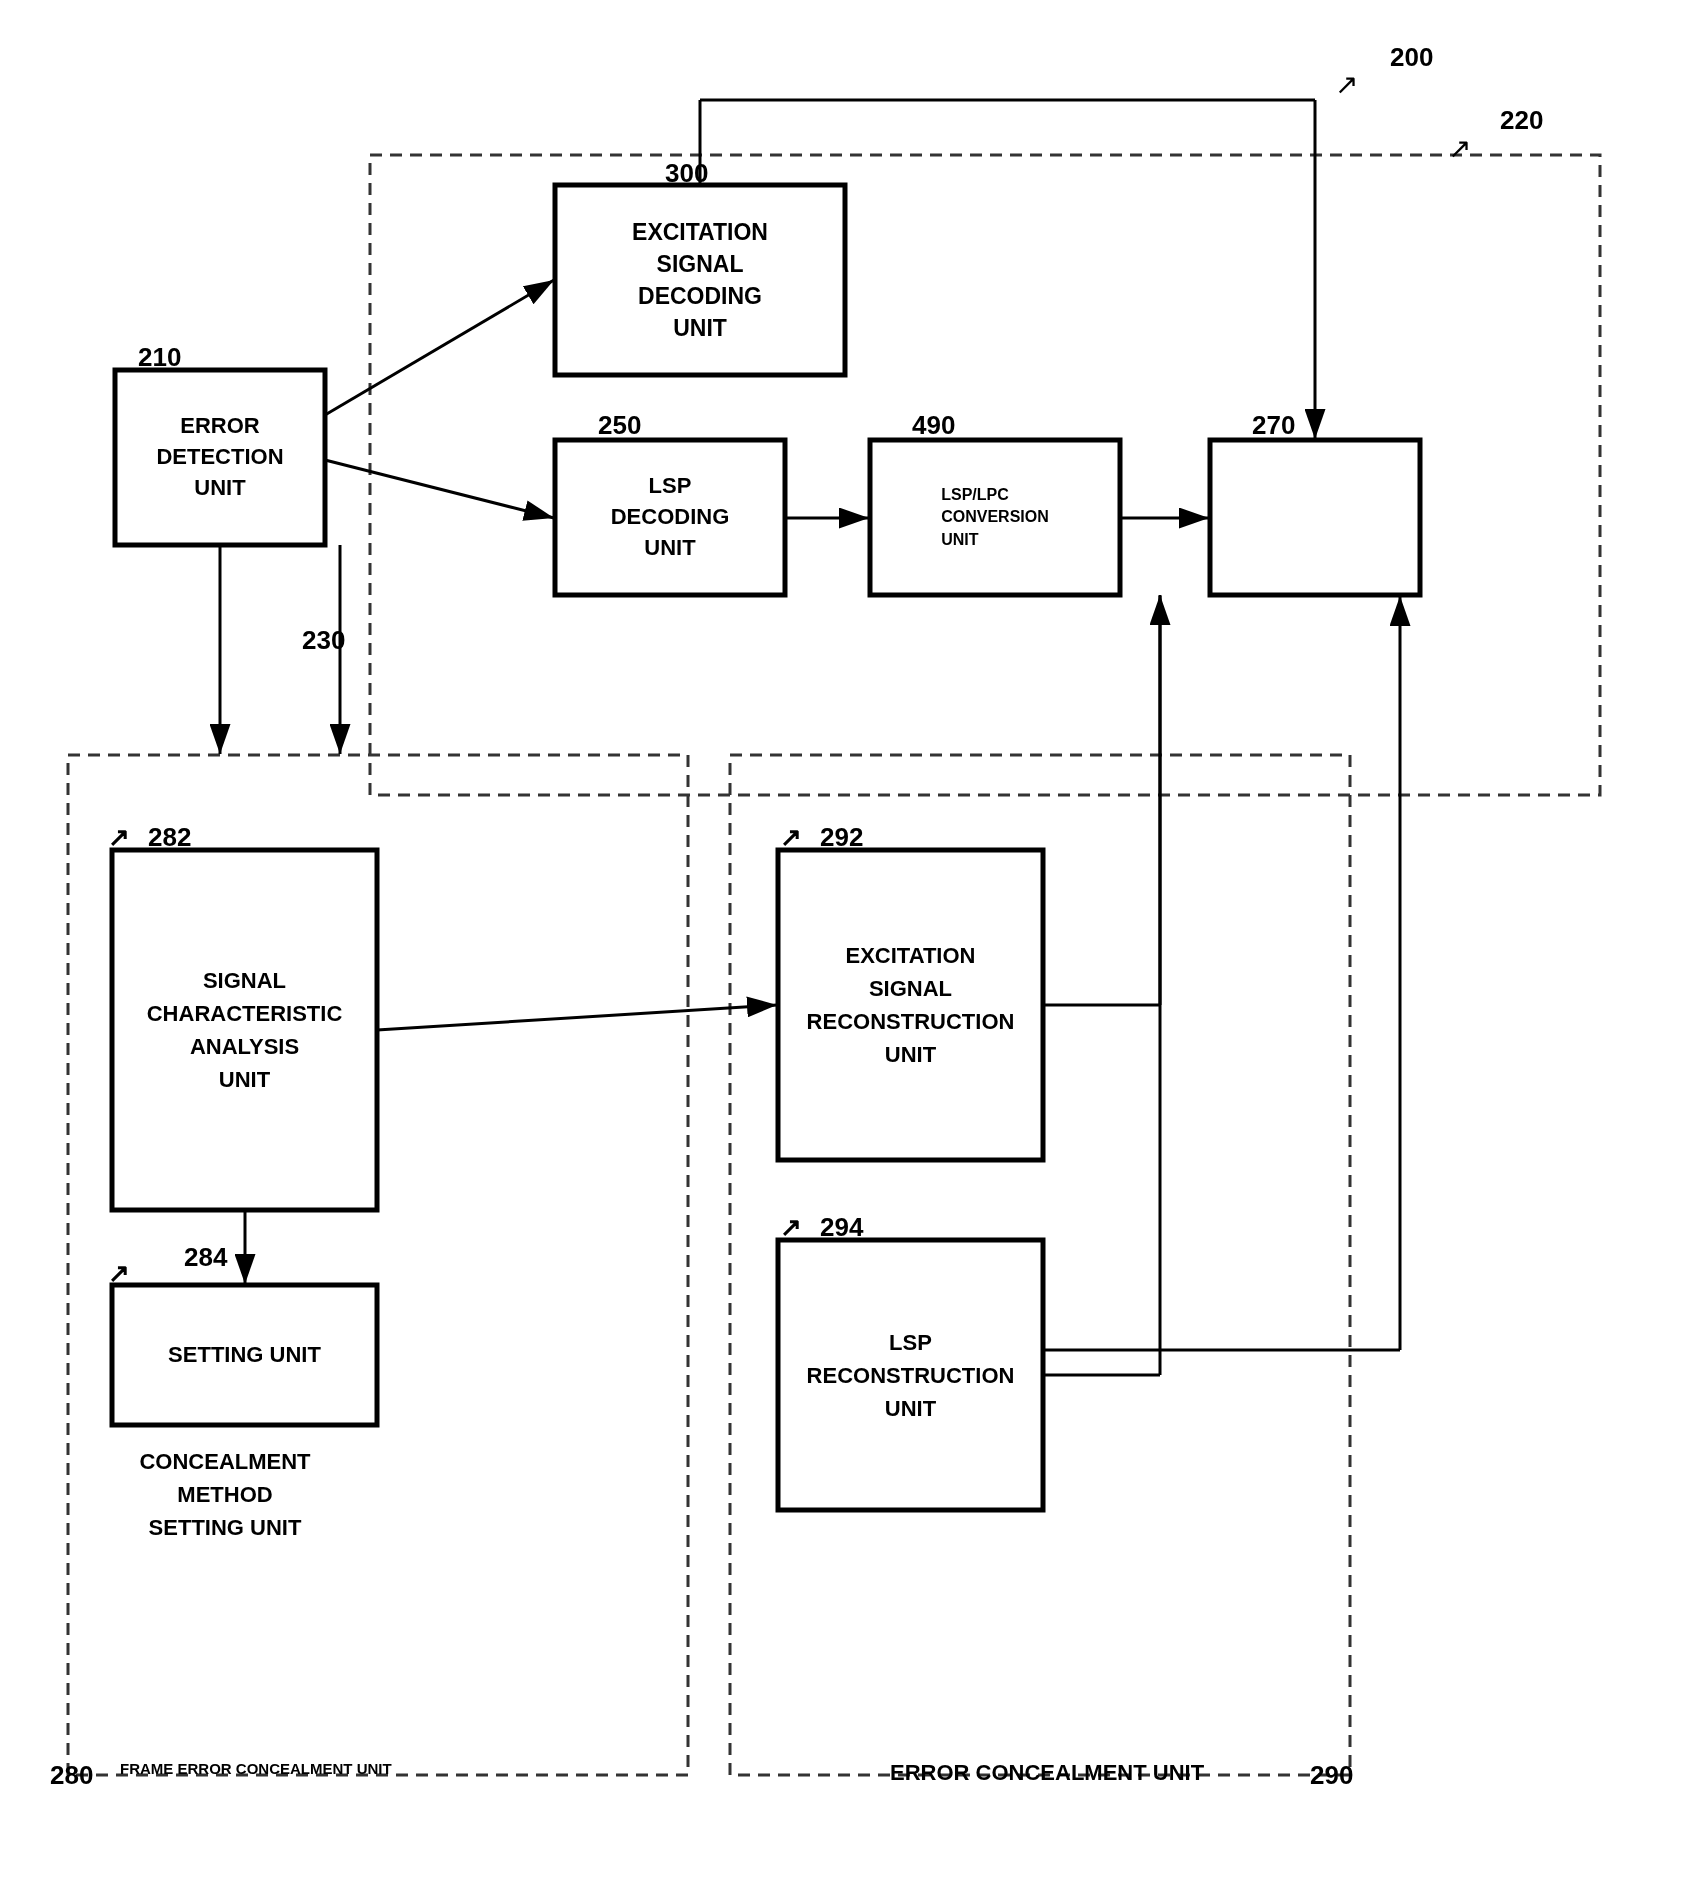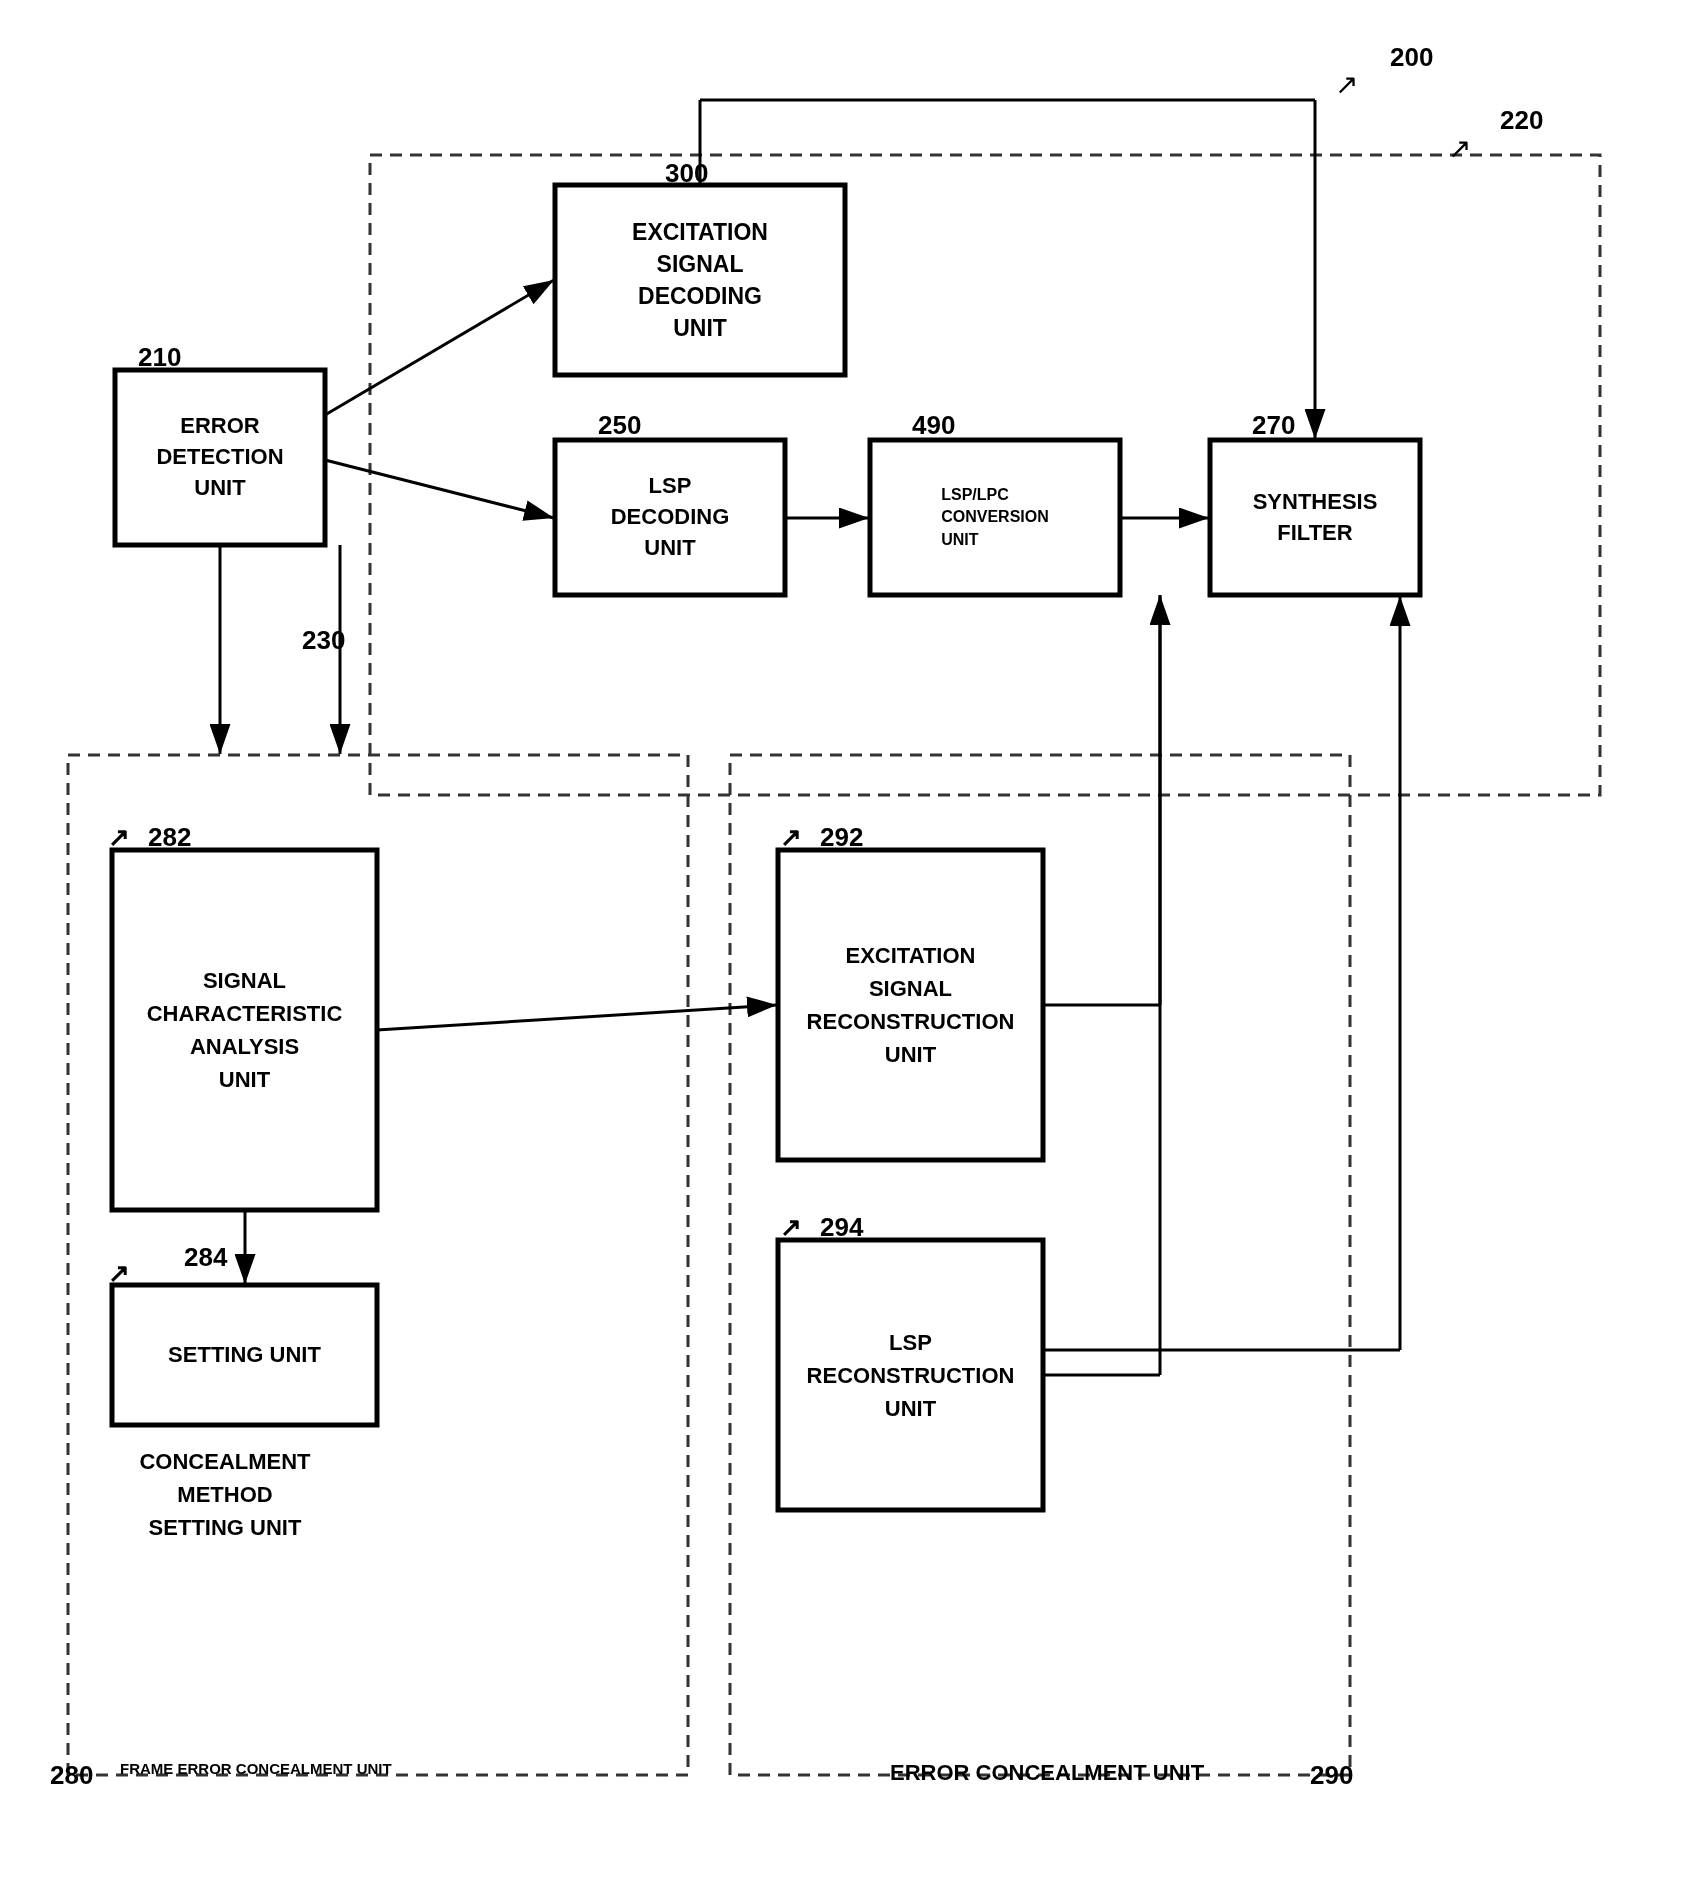--- a/index.html
+++ b/index.html
@@ -131,23 +131,20 @@
   </div>
 
   <div class="num-label" style="top:410px; left:912px;">490</div>
 
   <div style="position:absolute; top:440px; left:870px; width:250px; height:155px; display:flex; align-items:center; justify-content:center; font-size:16px; font-weight:bold; line-height:1.4;">
     LSP/LPC<br>CONVERSION<br>UNIT
   </div>
 
   <div class="num-label" style="top:410px; left:1252px;">270</div>
 
-  <div style="position:absolute; top:440px; left:1210px; width:210px; height:155px; display:flex; align-items:center; justify-content:center; text-align:center; font-size:22px; font-weight:bold; line-height:1.4;">
-    SYNTHESIS<br>FILTER
-  </div>
 
   <div class="num-label" style="top:625px; left:302px;">230</div>
 
   <div class="num-label" style="top:822px; left:148px;">282</div>
   <div style="position:absolute; top:822px; left:108px; font-size:26px; font-weight:bold;">↗</div>
 
   <div style="position:absolute; top:850px; left:112px; width:265px; height:360px; display:flex; align-items:center; justify-content:center; text-align:center; font-size:22px; font-weight:bold; line-height:1.5;">
     SIGNAL<br>CHARACTERISTIC<br>ANALYSIS<br>UNIT
   </div>
 

